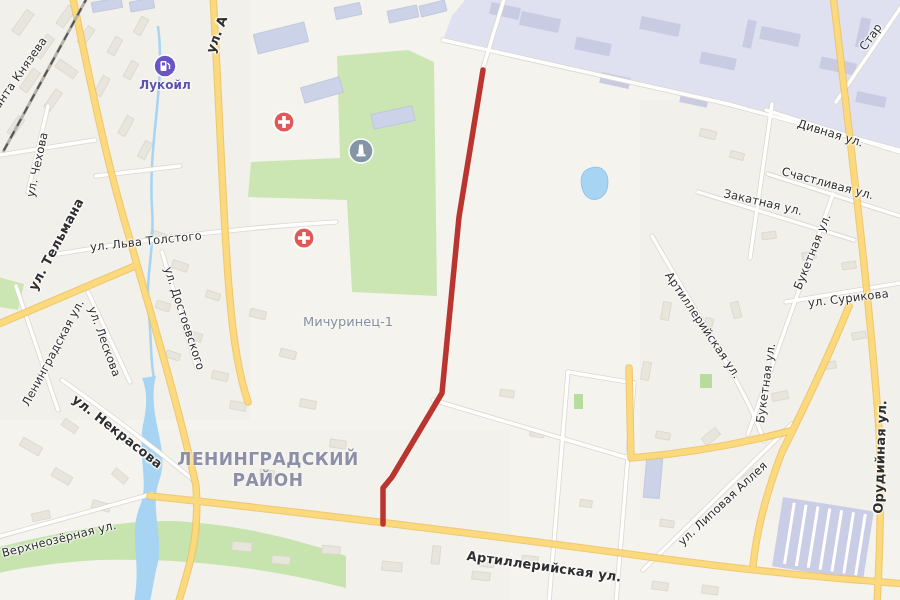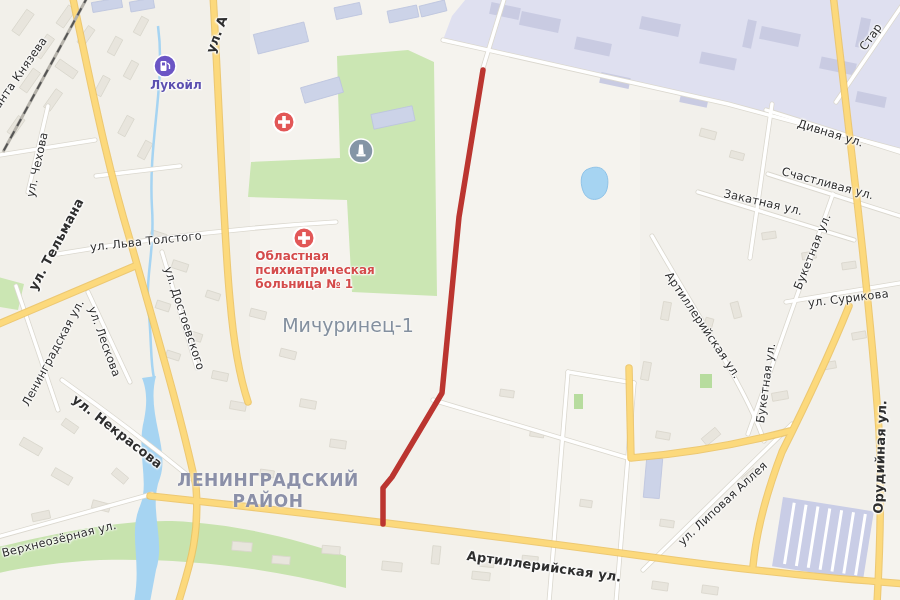--- a/index.html
+++ b/index.html
@@ -14,27 +14,27 @@
   
   .lbl{position:absolute;color:#2e2e2e;white-space:nowrap;transform-origin:0 50%;
        font-size:11.5px;font-weight:500;letter-spacing:.2px;
        text-shadow:0 0 2px #fff,0 0 2px #fff,0 0 3px #fff,1px 1px 2px #fff,-1px -1px 2px #fff;}
   .lbl.big{font-size:13px;}
   .title-street{position:absolute;font-size:15.5px;font-weight:700;color:#111;
        text-shadow:0 0 2px #fff,0 0 3px #fff,1px 1px 2px #fff,-1px -1px 2px #fff;}
   .district{position:absolute;transform:translate(-50%,0);text-align:center;white-space:pre-line;
        font-size:17px;font-weight:700;letter-spacing:.5px;line-height:1.25;color:#8b90a8;
        text-shadow:0 0 3px #fff;}
-  .nbhd{position:absolute;transform:translate(-50%,0);font-size:19px;color:#84909f;
+  .nbhd{position:absolute;transform:translate(-50%,0);font-size:13px;color:#84909f;
        text-shadow:0 0 2px #fff,0 0 3px #fff;}
   .poi{position:absolute;transform:translate(-50%,-50%);width:24px;height:24px;}
   .poi svg{position:static;display:block;}
-  .poi-label{position:absolute;transform:translate(-50%,0);text-align:left;white-space:pre-line;
+  .poi-label{position:absolute;transform:translate(-50%,0);text-align:center;white-space:pre-line;
        font-size:12px;font-weight:700;line-height:1.15;
-       text-shadow:0 0 2px #fff,0 0 2px #fff,0 0 3px #fff,1px 1px 2px #fff;margin-left:11px;}
+       text-shadow:0 0 2px #fff,0 0 2px #fff,0 0 3px #fff,1px 1px 2px #fff;}
   .poi-label.red{color:#d44b4b;}
   .poi-label.purple{color:#5c50b0;}
 </style>
 </head>
 <body>
 
 <div class="stage">
 
   <svg width="900" height="600" viewBox="0 0 900 600">
     <defs>
@@ -280,21 +280,21 @@
   <span class="lbl" style="left:797px;top:282px;transform:rotate(-68deg)">Букетная ул.</span>
   <span class="lbl" style="left:808px;top:296px;transform:rotate(-7deg)">ул. Сурикова</span>
   <span class="lbl" style="left:724px;top:186px;transform:rotate(13deg)">Закатная ул.</span>
   <span class="lbl" style="left:782px;top:164px;transform:rotate(15deg)">Счастливая ул.</span>
   <span class="lbl" style="left:798px;top:116px;transform:rotate(17deg)">Дивная ул.</span>
   <span class="lbl" style="left:680px;top:536px;transform:rotate(-43deg)">ул. Липовая Аллея</span>
   <span class="lbl big" style="left:878px;top:506px;transform:rotate(-88deg);font-weight:600">Орудийная ул.</span>
   <span class="lbl" style="left:862px;top:42px;transform:rotate(-55deg)">Стар</span>
 
 
-  <span class="district" style="left:268px;top:470px">ЛЕНИНГРАДСКИЙ
+  <span class="district" style="left:268px;top:449px">ЛЕНИНГРАДСКИЙ
 РАЙОН</span>
   <span class="nbhd" style="left:348px;top:314px">Мичуринец-1</span>
 
   <div class="poi" style="left:165px;top:66px">
     <svg width="24" height="24" viewBox="-12 -12 24 24">
       <circle r="11" fill="#6b55c5" stroke="#ffffff" stroke-width="1.5"></circle>
       <rect x="-4.5" y="-5" width="6" height="10" rx="1.2" fill="#ffffff"></rect>
       <rect x="-3" y="-3.5" width="3" height="3" fill="#6b55c5"></rect>
       <path d="M2.5,-3 L4.5,-1 L4.5,3" stroke="#ffffff" stroke-width="1.4" fill="none"></path>
     </svg>
@@ -307,23 +307,20 @@
       <path d="M-1.8,-6 H1.8 V-1.8 H6 V1.8 H1.8 V6 H-1.8 V1.8 H-6 V-1.8 H-1.8 Z" fill="#ffffff"></path>
     </svg>
   </div>
 
   <div class="poi" style="left:304px;top:238px">
     <svg width="24" height="24" viewBox="-12 -12 24 24">
       <circle r="10.5" fill="#e25757" stroke="#ffffff" stroke-width="2"></circle>
       <path d="M-1.8,-6 H1.8 V-1.8 H6 V1.8 H1.8 V6 H-1.8 V1.8 H-6 V-1.8 H-1.8 Z" fill="#ffffff"></path>
     </svg>
   </div>
-  <div class="poi-label red" style="left:304px;top:250px">Областная
-психиатрическая
-больница № 1</div>
 
   <div class="poi" style="left:360px;top:150px">
     <svg width="26" height="26" viewBox="-13 -13 26 26">
       <circle r="12" fill="#8495a6" stroke="#ffffff" stroke-width="1.5"></circle>
       <path d="M-1.8,-6.5 L1.8,-6.5 L2.8,3 L-2.8,3 Z" fill="#ffffff"></path>
       <rect x="-4.5" y="3.2" width="9" height="2.2" fill="#ffffff"></rect>
     </svg>
   </div>
 
 </div>

